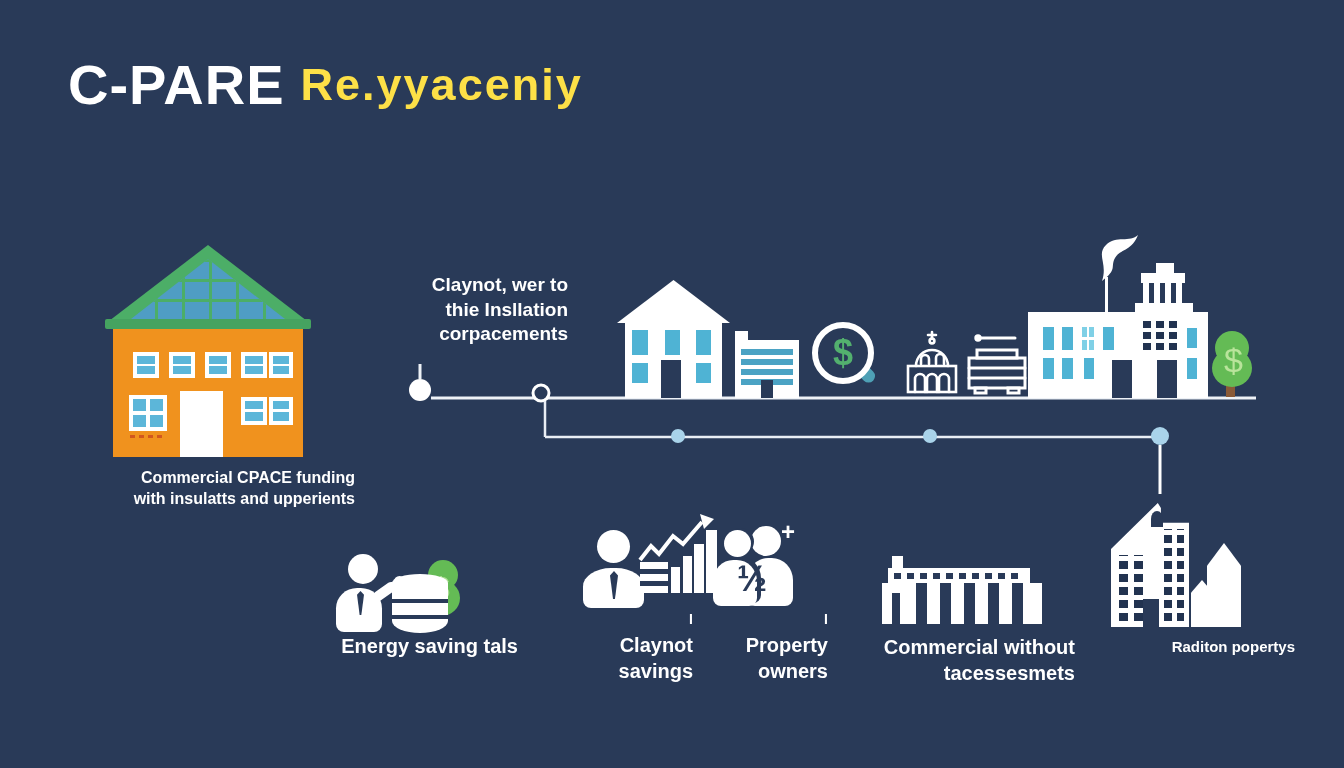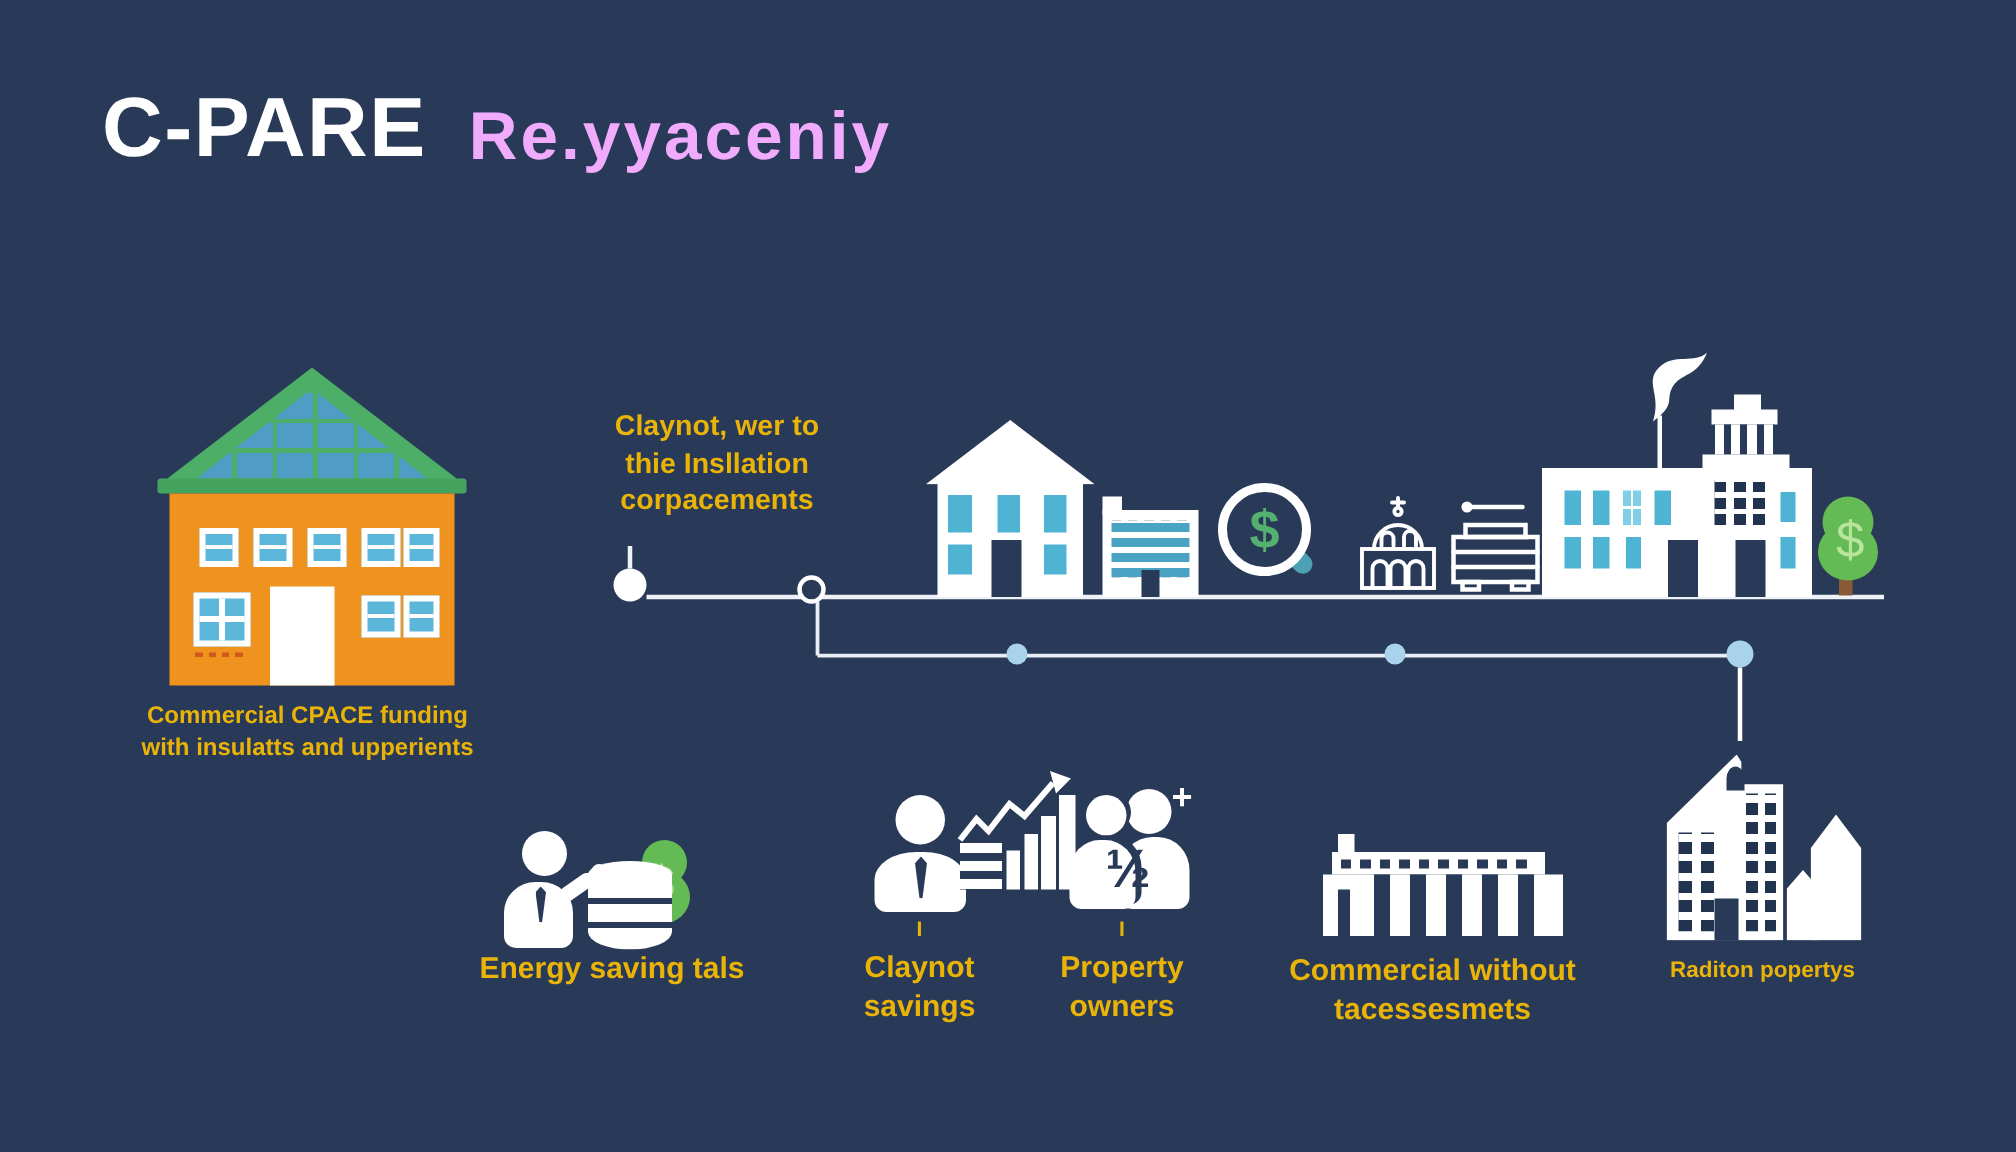--- a/index.html
+++ b/index.html
@@ -1,19 +1,19 @@
 <!DOCTYPE html>
 <html><head>
 <meta charset="utf-8">
 <style>
   html,body{margin:0;padding:0;background:#1d2a42;}
   #canvas{position:relative;width:1344px;height:768px;background:#293a58;overflow:hidden;
           font-family:"Liberation Sans",sans-serif;color:#eaeff6;}
   .abs{position:absolute;}
-  .txt{font-weight:600;color:#eab308;text-align:center;line-height:1.3;}
+  .txt{font-weight:600;color:#ffffff;text-align:right;line-height:1.3;}
   .white{background:#fff;}
   .navy{background:#293a58;}
   
   .w2{border:4px solid #fff;background-color:#5cb6d9;
       background-image:linear-gradient(180deg,transparent 0 42%,#fff 42% 56%,transparent 56%);}
   .w4{border:4px solid #fff;background-color:#5cb6d9;
       background-image:linear-gradient(90deg,transparent 0 44%,#fff 44% 56%,transparent 56%),
                        linear-gradient(180deg,transparent 0 42%,#fff 42% 56%,transparent 56%);}
   .tw{background:#4fb3d4;}
   .circle{border-radius:50%;}
@@ -36,23 +36,23 @@
     <line x1="431" y1="398" x2="1256" y2="398" stroke="#eef2f7" stroke-width="3"></line>
     <circle cx="541" cy="393" r="8" fill="#293a58" stroke="#ffffff" stroke-width="3"></circle>
     <line x1="545" y1="401" x2="545" y2="437" stroke="#e9eef5" stroke-width="2.5"></line>
     <line x1="545" y1="437" x2="1160" y2="437" stroke="#e9eef5" stroke-width="2.5"></line>
     <circle cx="678" cy="436" r="7" fill="#a9d3ea"></circle>
     <circle cx="930" cy="436" r="7" fill="#a9d3ea"></circle>
     <circle cx="1160" cy="436" r="9" fill="#a9d3ea"></circle>
     <line x1="1160" y1="445" x2="1160" y2="494" stroke="#ffffff" stroke-width="3"></line>
   </svg>
 
-  <div class="abs" style="left:68px;top:52px;display:flex;align-items:flex-end;gap:28px;">
+  <div class="abs" style="left:68px;top:52px;display:flex;align-items:center;gap:16px;">
     <span style="font-size:56px;font-weight:800;color:#fff;letter-spacing:1px;">C-PARE</span>
-    <span style="font-size:45px;font-weight:600;color:#f0abfc;letter-spacing:2px;">Re.yyaceniy</span>
+    <span style="font-size:45px;font-weight:600;color:#fde047;letter-spacing:2px;">Re.yyaceniy</span>
   </div>
 
   <div class="abs" style="left:105px;top:245px;width:210px;height:212px;">
     <div class="abs roof" style="left:4px;top:0;width:198px;height:76px;background:#4cae67;"></div>
     <div class="abs roof" style="left:26px;top:14px;width:154px;height:60px;background-color:#4f9dc4;
          background-image:repeating-linear-gradient(90deg,transparent 0 24px,#4cae67 24px 27px),
                           repeating-linear-gradient(0deg,transparent 0 17px,#4cae67 17px 20px);"></div>
     <div class="abs" style="left:0;top:74px;width:206px;height:10px;background:#45a360;border-radius:2px;"></div>
     <div class="abs" style="left:8px;top:84px;width:190px;height:128px;background:#f0921e;"></div>
     <div class="abs w2" style="left:28px;top:107px;width:18px;height:18px;"></div>

